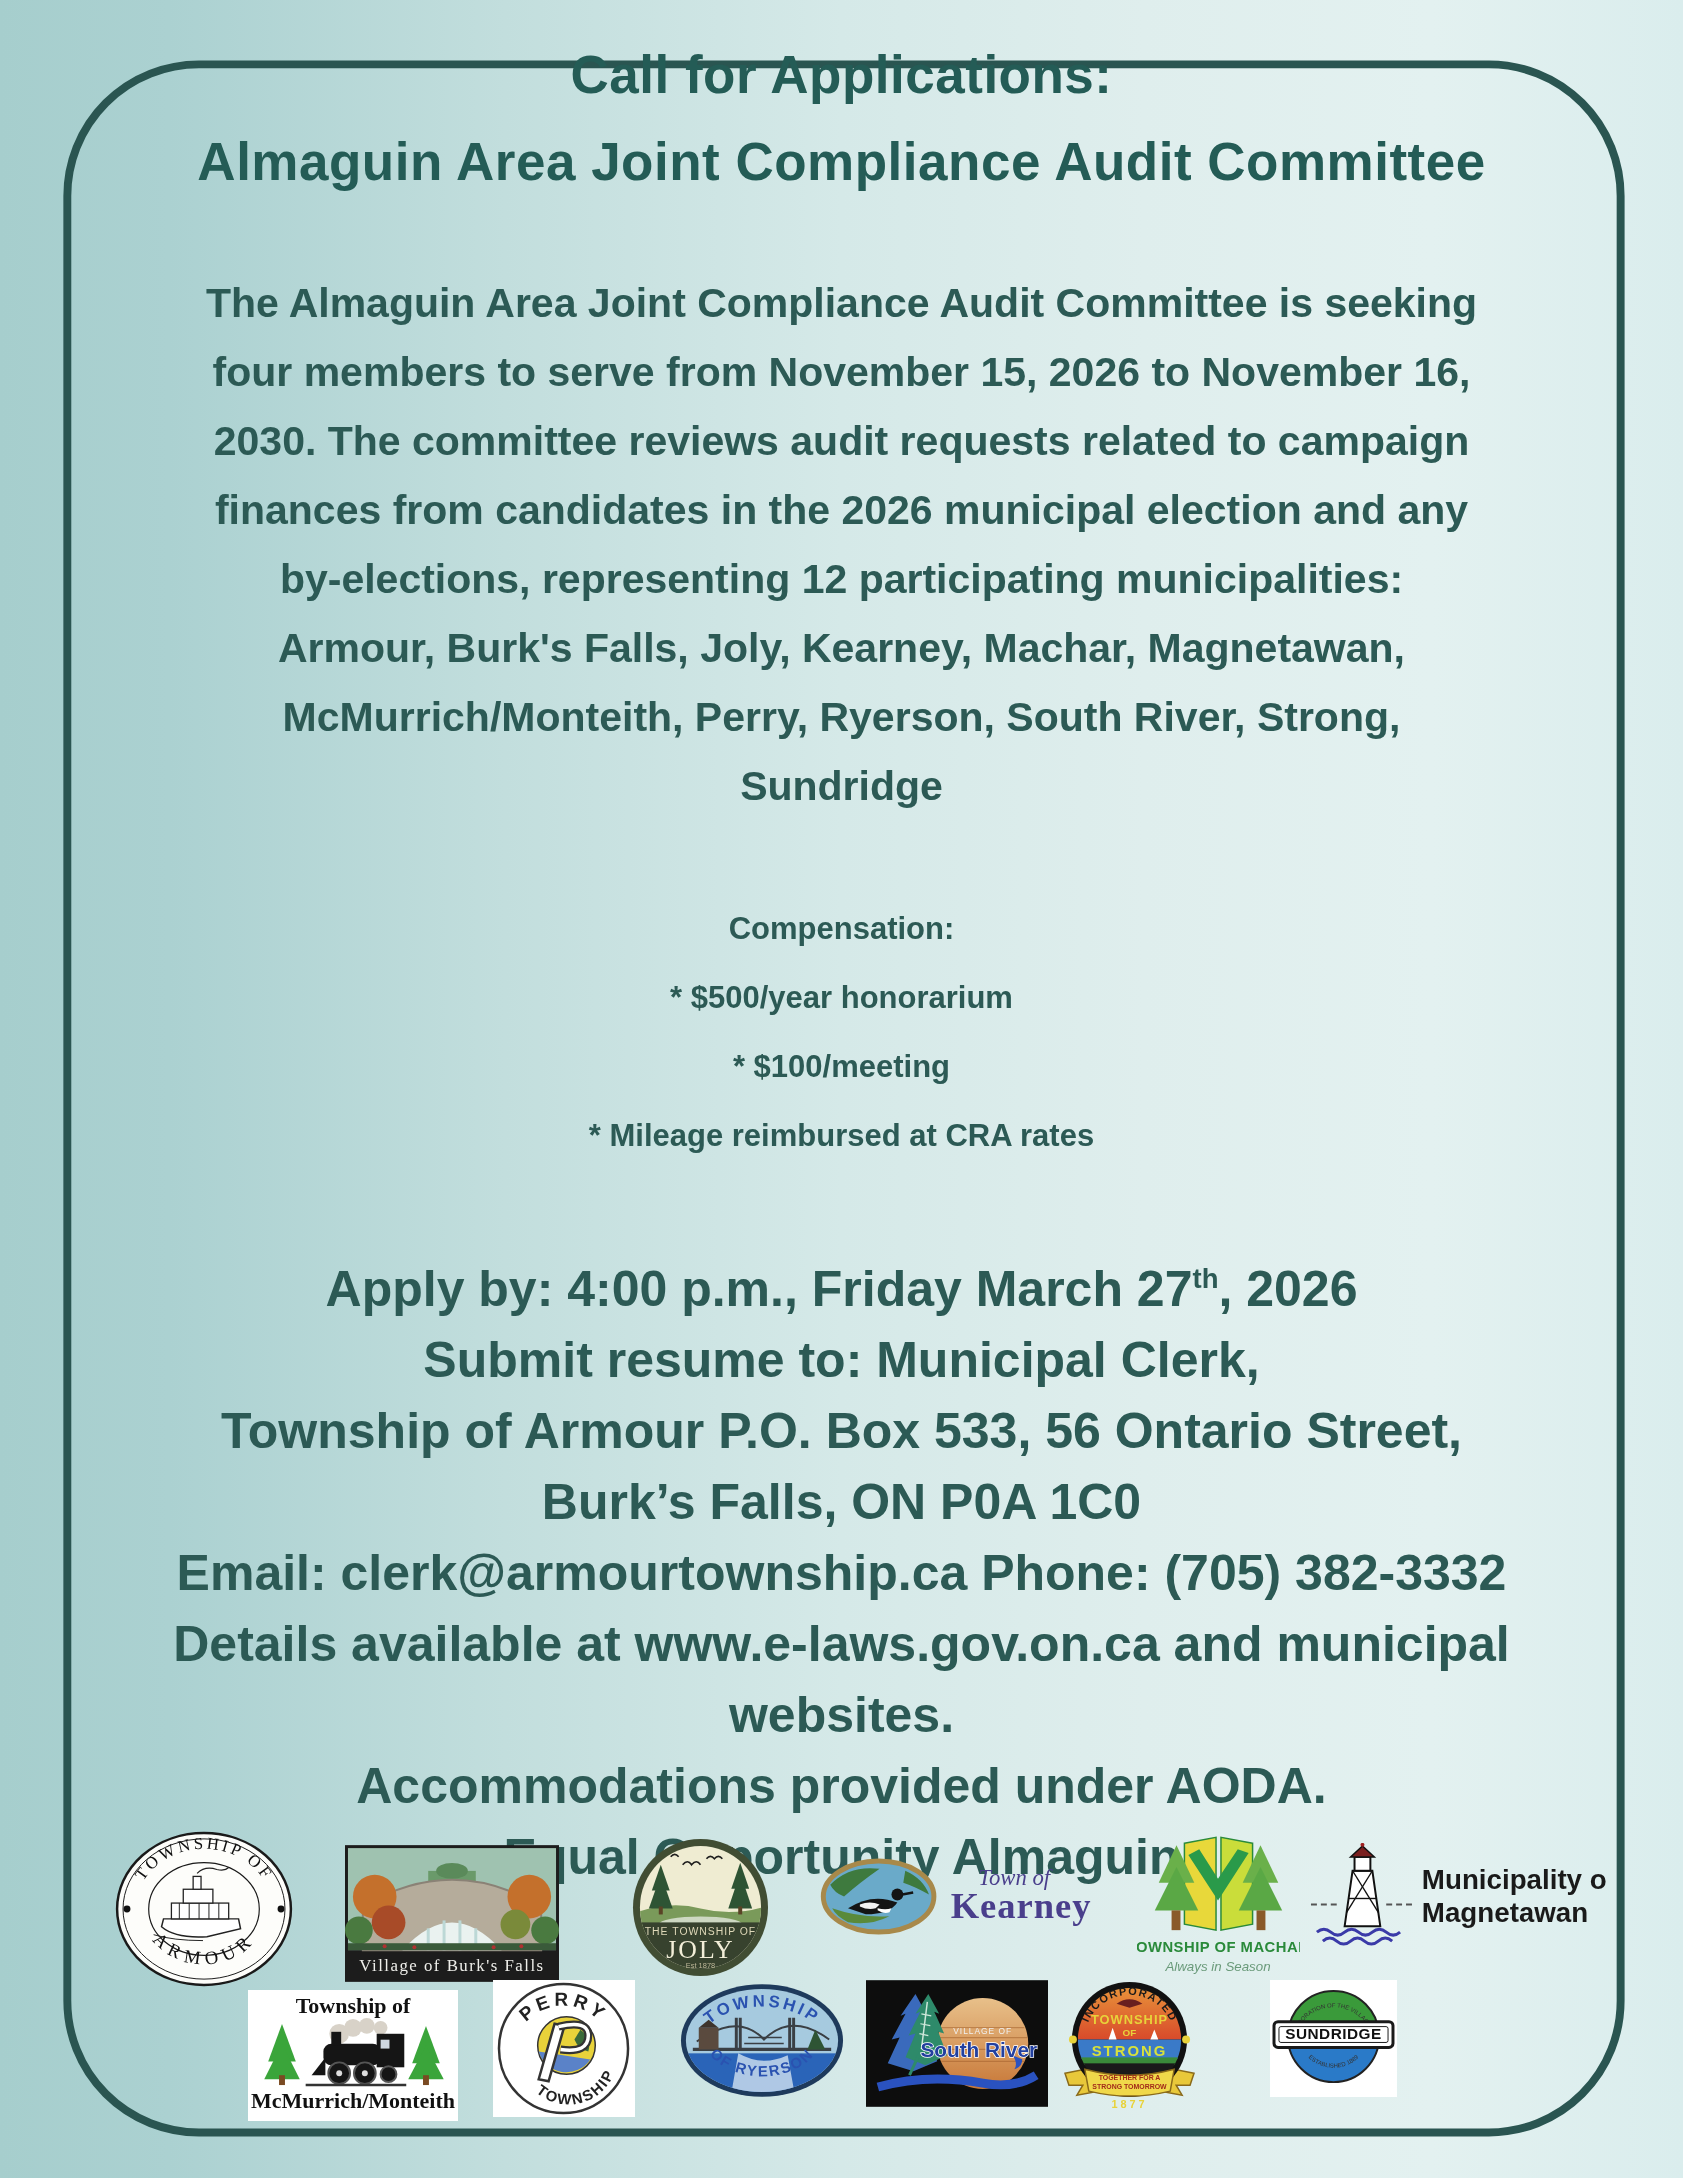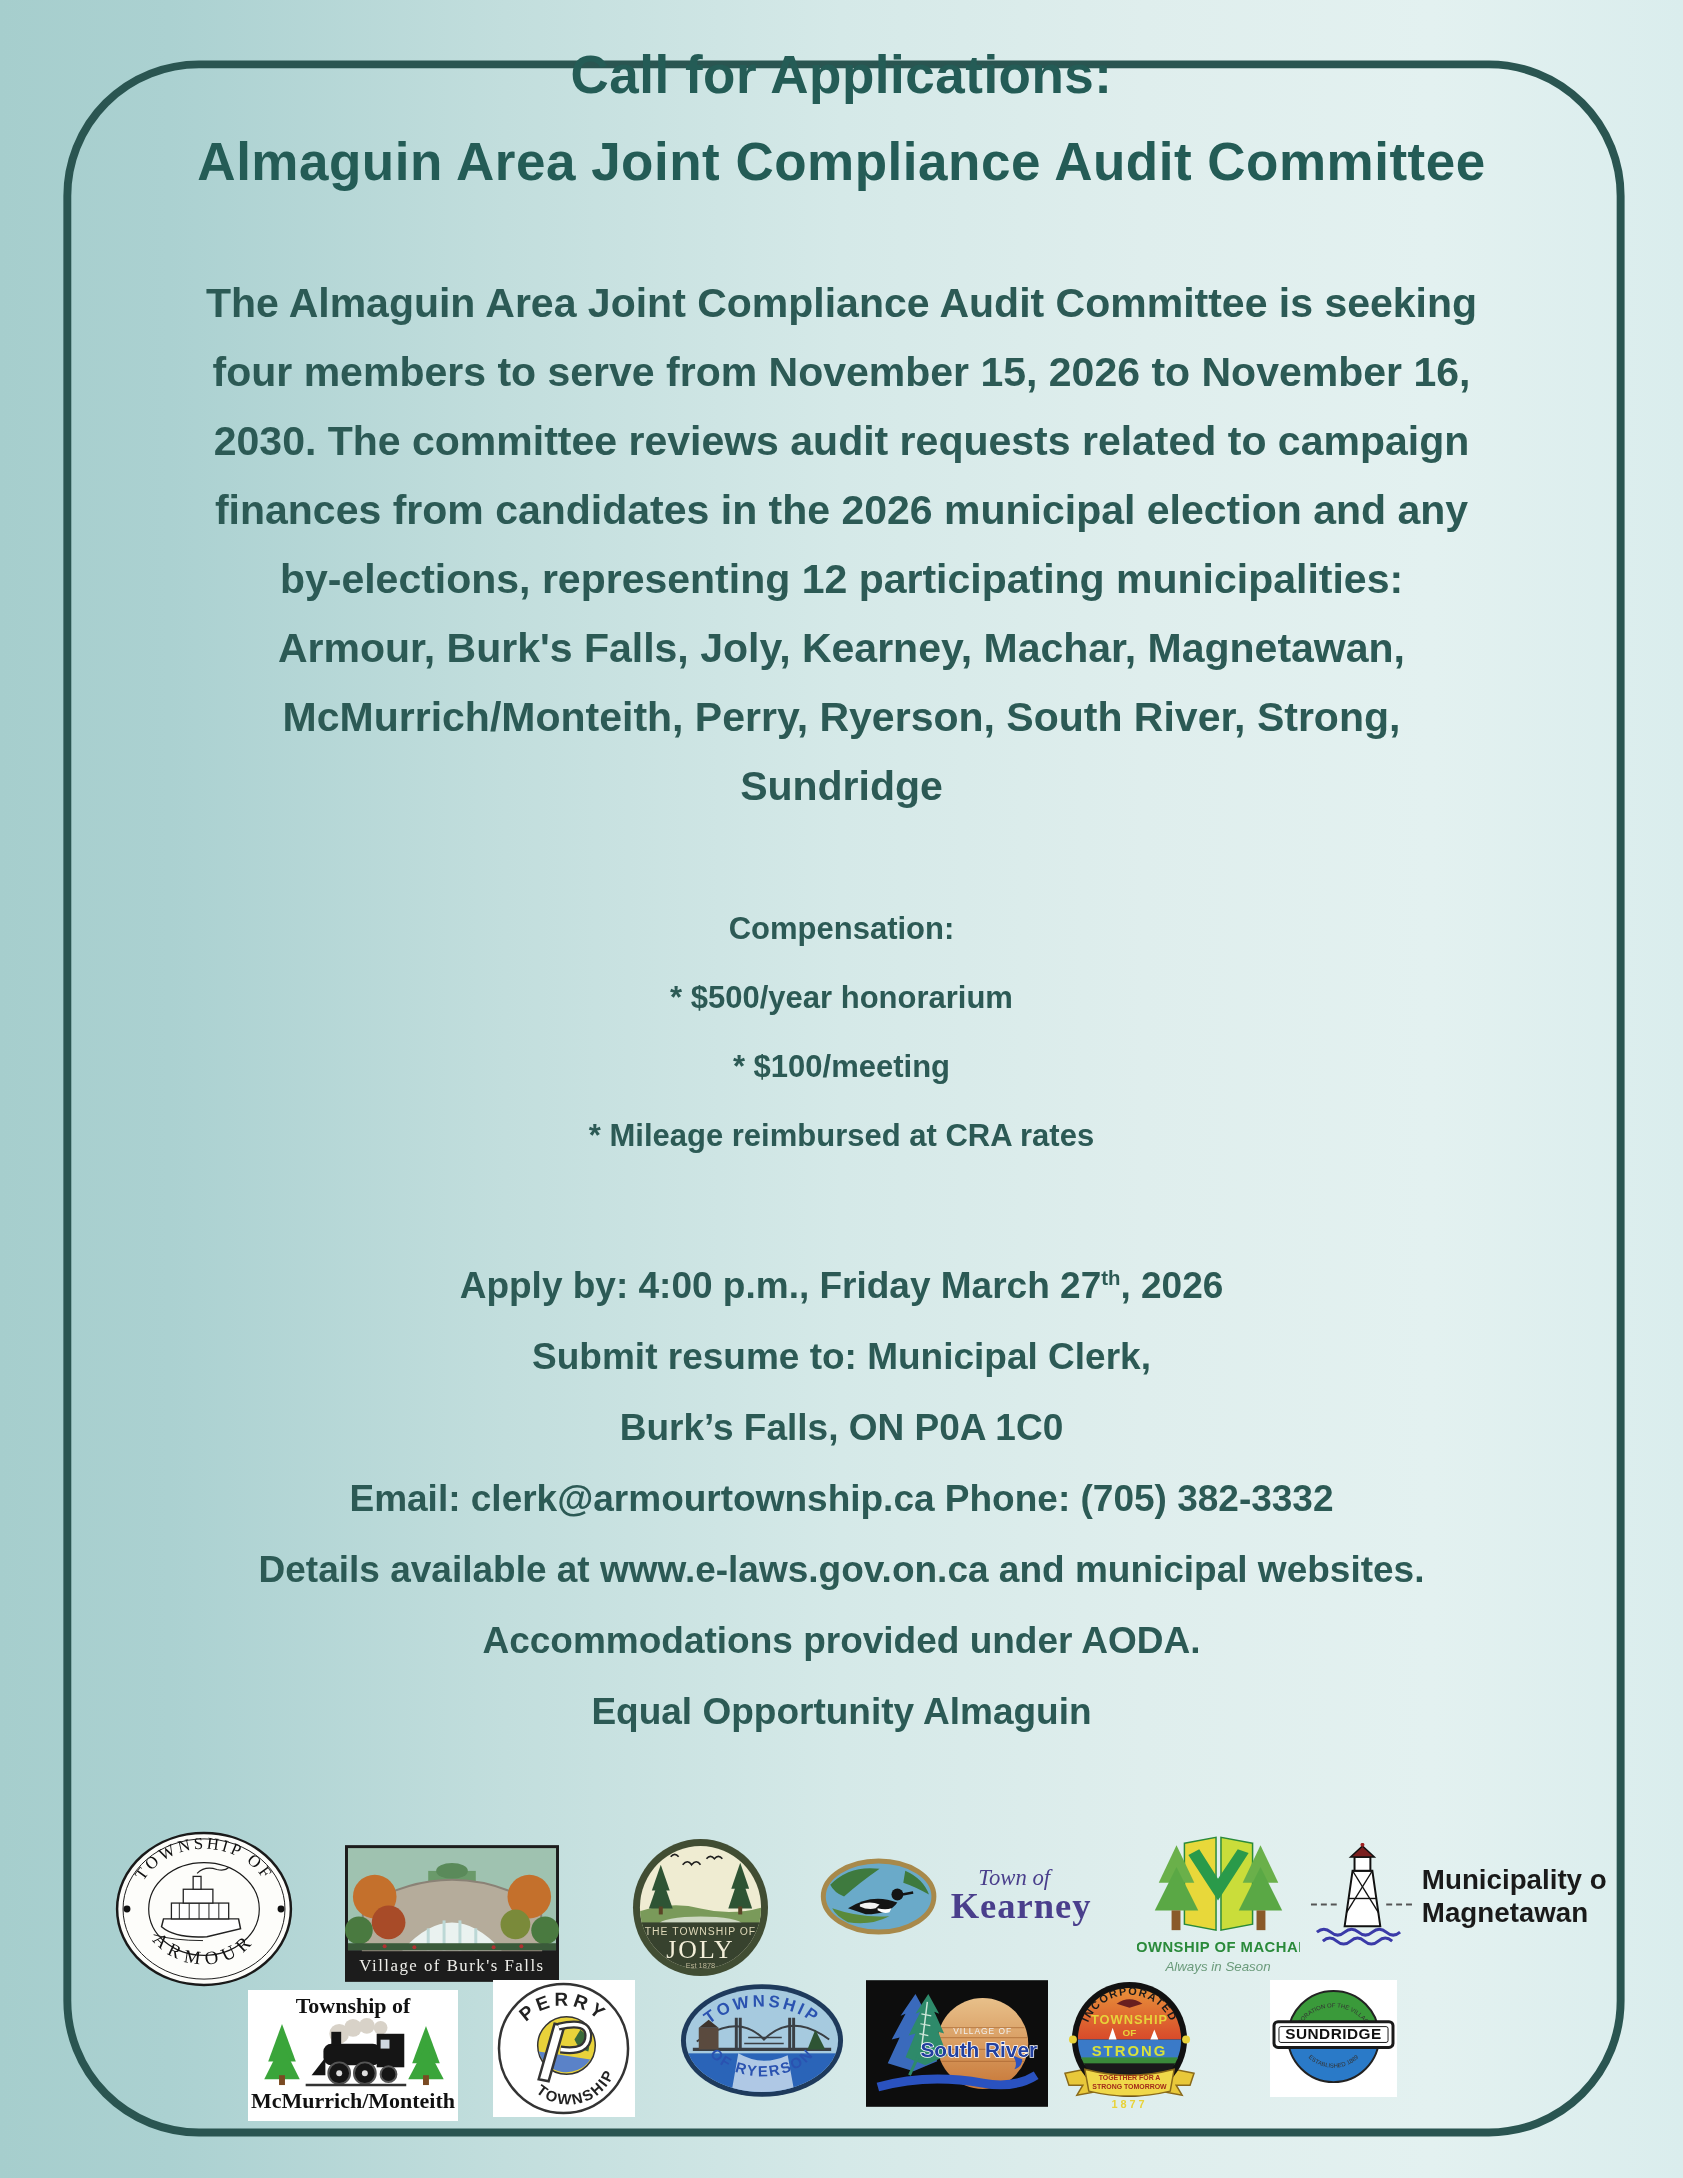--- a/index.html
+++ b/index.html
@@ -8,21 +8,21 @@
     background:linear-gradient(90deg,#a6cecd 0%,#abd1d1 10%,#c2dedd 30%,#d5e9e8 50%,#dfeeed 68%,#e3f1f0 85%,#daeded 100%);
     font-family:"Liberation Sans",sans-serif;
     position:relative;
   }
   .frame{position:absolute;left:0;top:0;width:1683px;height:2178px;pointer-events:none;}
   .content{position:relative;width:1525px;margin:0 auto;text-align:center;color:#2c5a55;}
   .t1{margin:0;padding-top:44px;font-size:53px;font-weight:700;color:#245c56;letter-spacing:0.5px;}
   .t2{margin:26px 0 0 0;font-size:53px;font-weight:700;color:#245c56;letter-spacing:0.5px;}
   .para{margin-top:77px;font-size:41px;line-height:69px;font-weight:600;}
   .comp{margin-top:73px;font-size:31px;line-height:69px;font-weight:700;}
-  .apply{margin-top:73px;font-size:37px;line-height:71px;font-weight:600;}
+  .apply{margin-top:73px;font-size:50px;line-height:71px;font-weight:600;}
   .apply sup{font-size:.55em;vertical-align:super;}
   .logos{position:absolute;left:0;top:0;width:1683px;height:2178px;pointer-events:none;}
   .logo{position:absolute;}
   .logo svg{display:block;width:100%;height:100%;}
   .mcm{background:#ffffff;text-align:center;color:#111;}
   .mcm .cap{font-family:"Liberation Serif",serif;font-weight:700;font-size:22px;line-height:24px;}
 </style>
 </head>
 <body>
 
@@ -50,20 +50,21 @@
     <div class="comp">
       <div>Compensation:</div>
       <div>* $500/year honorarium</div>
       <div>* $100/meeting</div>
       <div>* Mileage reimbursed at CRA rates</div>
     </div>
 
     <div class="apply">
       <div><span>Apply by: 4:00 p.m., Friday March 27</span><sup>th</sup><span>, 2026</span></div>
       <div>Submit resume to: Municipal Clerk,</div>
+      <div>Township of Armour P.O. Box 533, 56 Ontario Street,</div>
       <div>Burk’s Falls, ON P0A 1C0</div>
       <div>Email: clerk@armourtownship.ca Phone: (705) 382-3332</div>
       <div>Details available at www.e-laws.gov.on.ca and municipal websites.</div>
       <div>Accommodations provided under AODA.</div>
       <div>Equal Opportunity Almaguin</div>
     </div>
   </div>
 
   <div class="logos">
 

